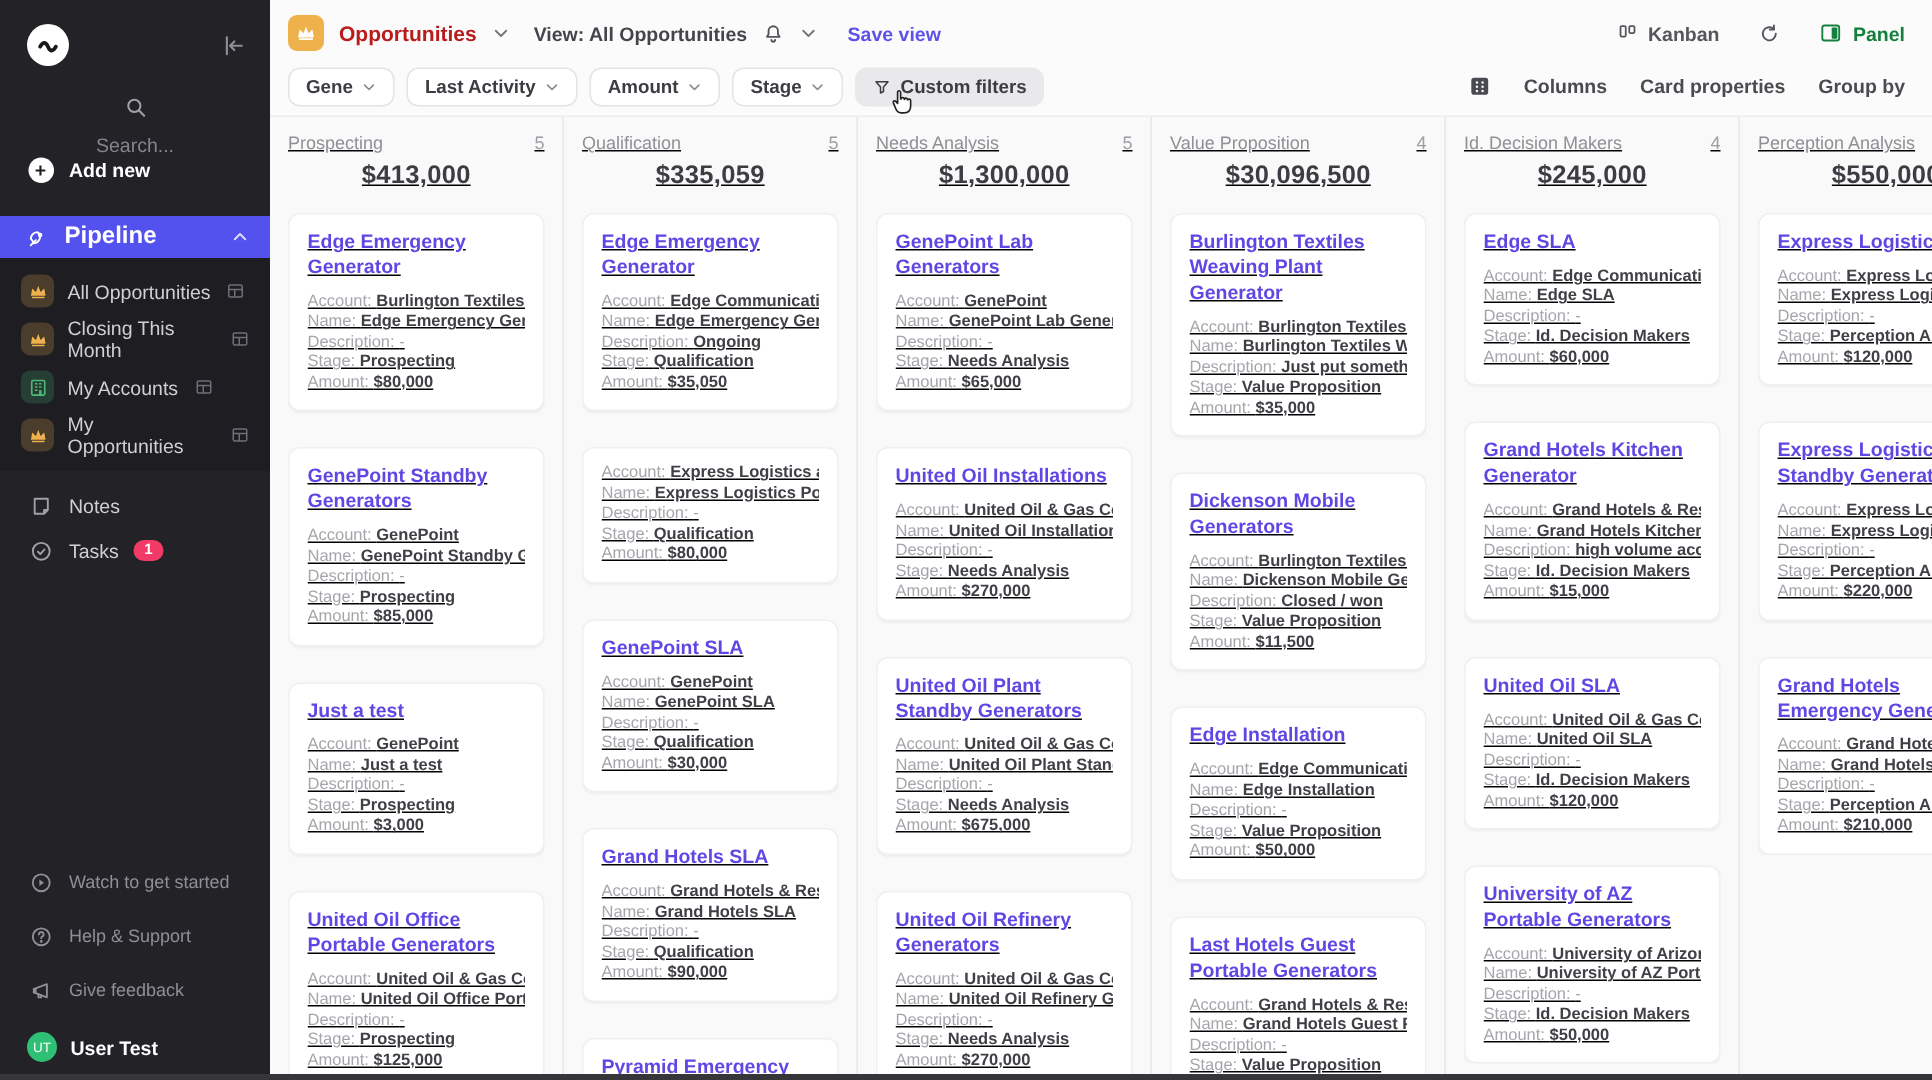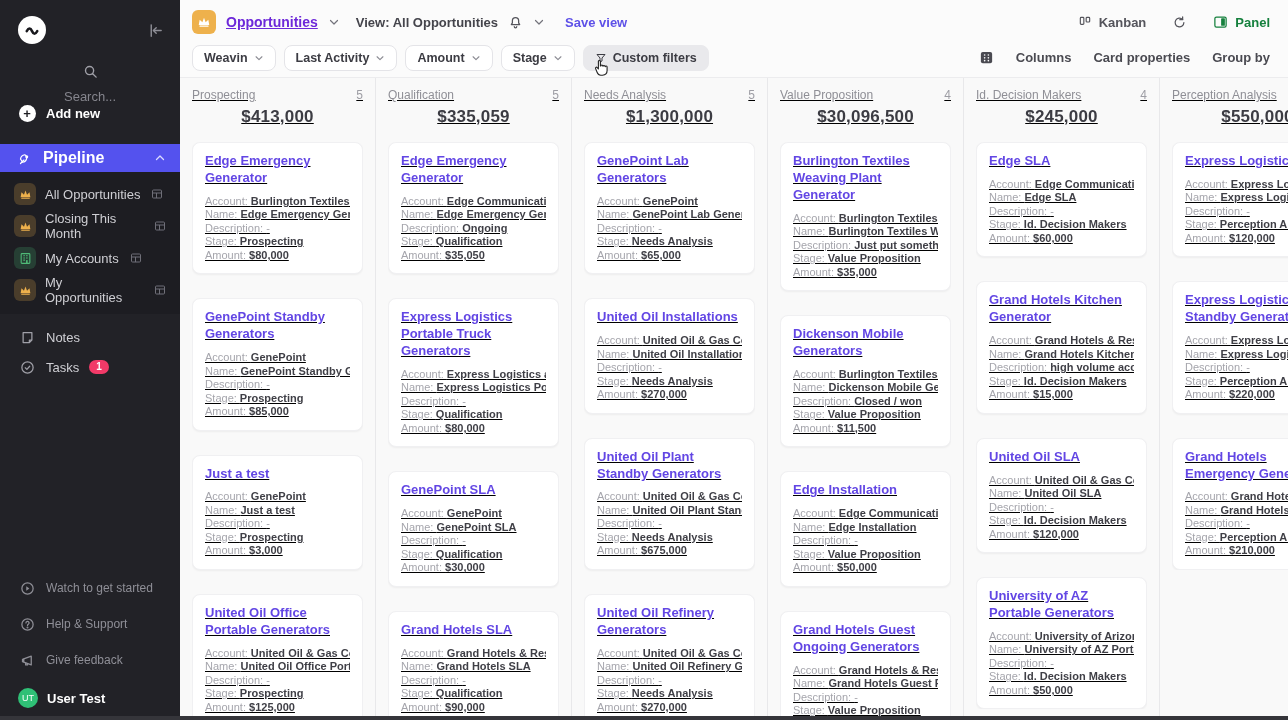--- a/index.html
+++ b/index.html
@@ -30,21 +30,21 @@
   .foot-row { display:flex; align-items:center; gap:10px; height:36px; padding:0 18px; font-size:12px; color:#8f8f97; cursor:pointer; }
   .foot-row .icn { width:18px; display:flex; justify-content:center; }
   .user-row { display:flex; align-items:center; gap:9px; height:40px; padding:0 18px; margin-bottom:2px; cursor:pointer; }
   .avatar { width:20px; height:20px; border-radius:50%; background:#2fc076; color:#fff; font-size:9px; font-weight:400; display:flex; align-items:center; justify-content:center; }
   .user-name { color:#ffffff; font-size:13px; font-weight:700; }
 
   
   .main { flex:1; display:flex; flex-direction:column; min-width:0; background:#f9f9f9; }
   .topbar { height:44px; background:#fbfbfb; display:flex; align-items:center; padding:0 18px 0 12px; gap:10px; flex:none; }
   .obj-icon { width:24px; height:24px; border-radius:6px; background:#eeb14c; color:#fff; display:flex; align-items:center; justify-content:center; flex:none; }
-  .obj-label { font-size:14px; font-weight:700; color:#6d28d9;text-decoration:underline; }
+  .obj-label { font-size:14px; font-weight:700; color:#b91c1c; }
   .chev { color:#73737b; display:flex; }
   .view-label { font-size:13px; font-weight:600; color:#44444b; margin-left:6px; }
   .icon-btn { color:#55555c; display:flex; cursor:pointer; }
   .save-view { color:#5e51e8; font-size:13px; font-weight:700; margin-left:10px; cursor:pointer; }
   .topbar-right { margin-left:auto; display:flex; align-items:center; gap:26px; }
   .tb-group { display:flex; align-items:center; gap:7px; font-size:13px; font-weight:600; color:#55555c; cursor:pointer; }
   .tb-group.accent { color:#15803d; }
 
   .filterbar { height:34px; display:flex; align-items:center; padding:0 18px 6px 12px; gap:8px; flex:none; background:#fbfbfb; border-bottom:1px solid #ececee; }
   .chip { display:flex; align-items:center; gap:6px; height:26px; padding:0 11px; background:#fff; border:1px solid #e4e4e8; border-radius:8px; font-size:12.5px; font-weight:600; color:#3c3c43; cursor:pointer; }
@@ -305,21 +305,21 @@
               <rect x="13" y="5" width="6" height="12" rx="1" fill="currentColor" stroke="none"></rect>
             </svg>
         </span>
         <span>Panel</span>
       </div>
     </div>
   </div>
 
   <div class="filterbar">
     <div class="chip">
-      <span>Weavin</span>
+      <span>Gene</span>
       <span class="chev">
           <svg width="10" height="10" viewBox="0 0 24 24" fill="none" stroke="currentColor" stroke-width="2.6" stroke-linecap="round" stroke-linejoin="round">
             <path d="M5 9l7 7 7-7"></path>
           </svg>
         </span>
     </div>
     <div class="chip">
       <span>Last Activity</span>
       <span class="chev">
           <svg width="10" height="10" viewBox="0 0 24 24" fill="none" stroke="currentColor" stroke-width="2.6" stroke-linecap="round" stroke-linejoin="round">
@@ -426,21 +426,20 @@
         <div class="cards">
           <div class="card">
             <div class="card-title">Edge Emergency Generator</div>
             <div class="cline"><span class="lbl">Account: </span><span class="val">Edge Communications</span></div>
             <div class="cline"><span class="lbl">Name: </span><span class="val">Edge Emergency Generator</span></div>
             <div class="cline"><span class="lbl">Description: </span><span class="val">Ongoing</span></div>
             <div class="cline"><span class="lbl">Stage: </span><span class="val">Qualification</span></div>
             <div class="cline"><span class="lbl">Amount: </span><span class="val">$35,050</span></div>
           </div>
           <div class="card">
-            <div class="card-title">Express Logistics Portable Truck Generators</div>
             <div class="cline"><span class="lbl">Account: </span><span class="val">Express Logistics and Tr...</span></div>
             <div class="cline"><span class="lbl">Name: </span><span class="val">Express Logistics Portable ...</span></div>
             <div class="cline"><span class="lbl">Description: </span><span class="val dash">-</span></div>
             <div class="cline"><span class="lbl">Stage: </span><span class="val">Qualification</span></div>
             <div class="cline"><span class="lbl">Amount: </span><span class="val">$80,000</span></div>
           </div>
           <div class="card">
             <div class="card-title">GenePoint SLA</div>
             <div class="cline"><span class="lbl">Account: </span><span class="val">GenePoint</span></div>
             <div class="cline"><span class="lbl">Name: </span><span class="val">GenePoint SLA</span></div>
@@ -530,21 +529,21 @@
           </div>
           <div class="card">
             <div class="card-title">Edge Installation</div>
             <div class="cline"><span class="lbl">Account: </span><span class="val">Edge Communications</span></div>
             <div class="cline"><span class="lbl">Name: </span><span class="val">Edge Installation</span></div>
             <div class="cline"><span class="lbl">Description: </span><span class="val dash">-</span></div>
             <div class="cline"><span class="lbl">Stage: </span><span class="val">Value Proposition</span></div>
             <div class="cline"><span class="lbl">Amount: </span><span class="val">$50,000</span></div>
           </div>
           <div class="card">
-            <div class="card-title">Grand Hotels Guest Ongoing Generators</div>
+            <div class="card-title">Last Hotels Guest Portable Generators</div>
             <div class="cline"><span class="lbl">Account: </span><span class="val">Grand Hotels &amp; Resorts L...</span></div>
             <div class="cline"><span class="lbl">Name: </span><span class="val">Grand Hotels Guest Portabl...</span></div>
             <div class="cline"><span class="lbl">Description: </span><span class="val dash">-</span></div>
             <div class="cline"><span class="lbl">Stage: </span><span class="val">Value Proposition</span></div>
             <div class="cline"><span class="lbl">Amount: </span><span class="val">$30,000,000</span></div>
           </div>
         </div>
       </div>
       <div class="kcol">
         <div class="khead-r1">

